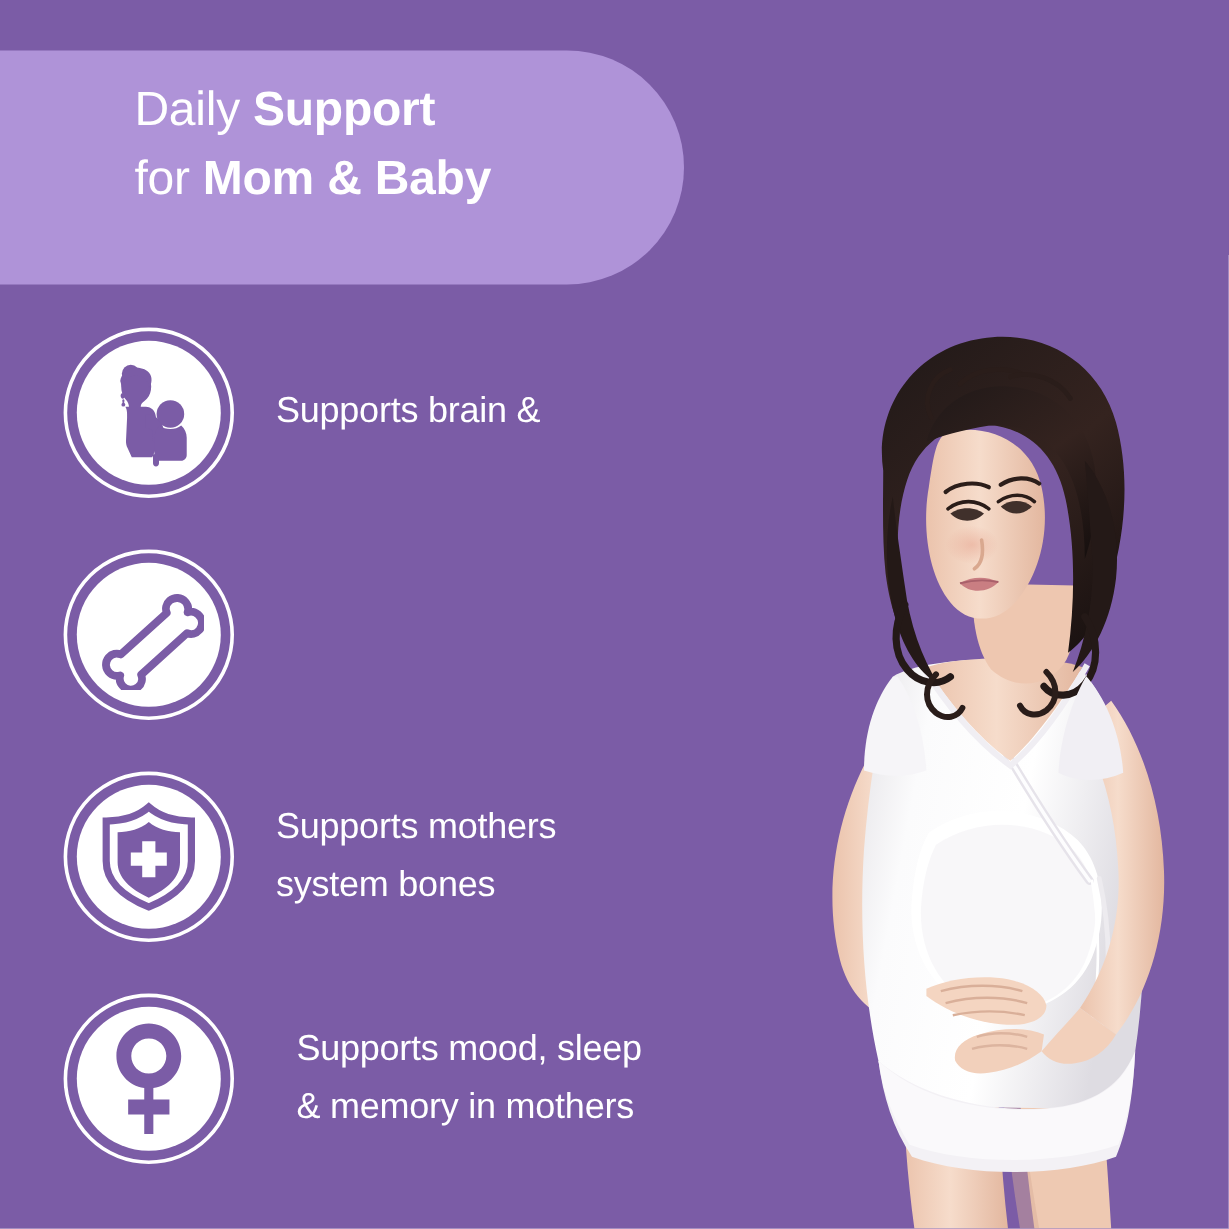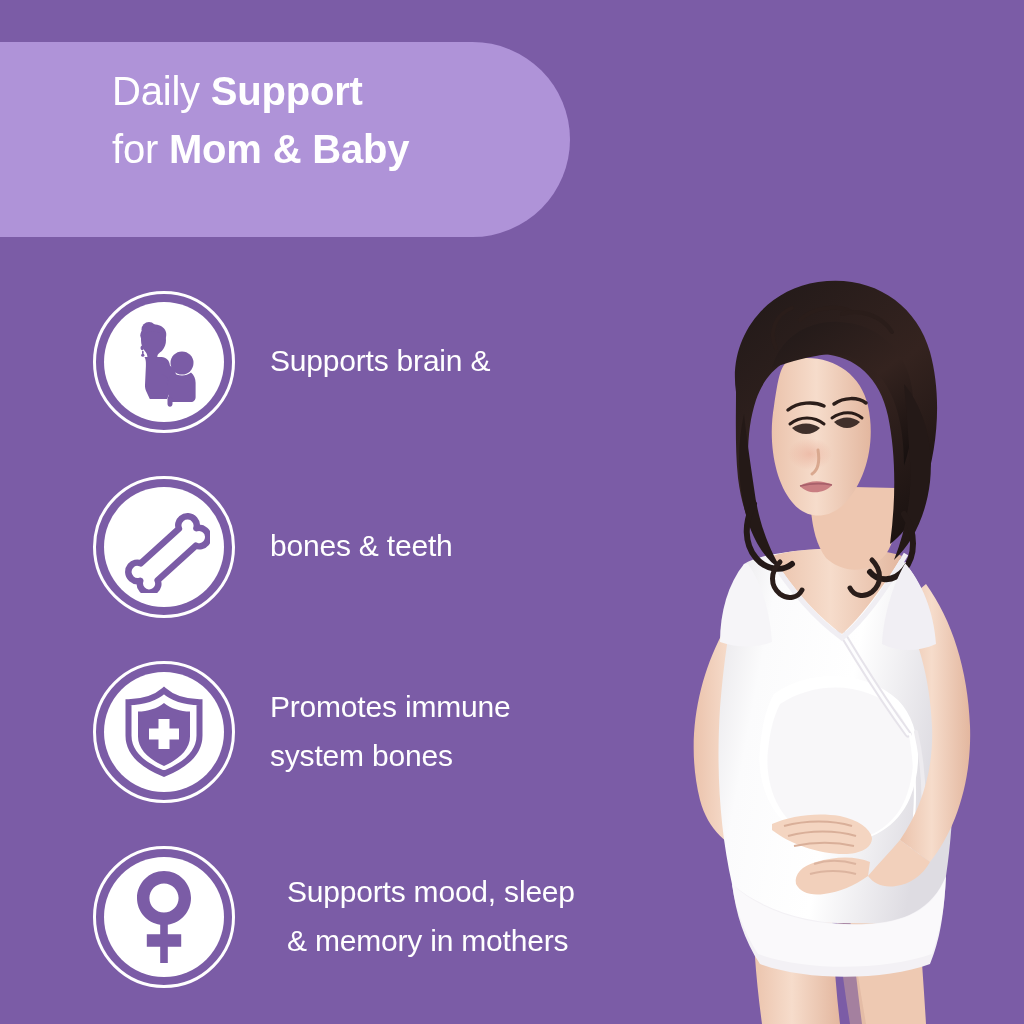--- a/index.html
+++ b/index.html
@@ -47,24 +47,23 @@
     display: block;
     white-space: nowrap;
   }
   .hl-light { font-weight: 400; }
   .hl-bold  { font-weight: 700; }
 
   
   #benefit-list {
     position: absolute;
     left: 0;
-    top: 285px;
+    top: 267px;
     width: 620px;
     z-index: 3;
-    padding-left: 40px;
   }
   .benefit-row {
     position: relative;
     display: flex;
     align-items: center;
     height: 153px;
     margin-bottom: 32px;
   }
   .benefit-row:last-child { margin-bottom: 0; gap: 17px; }
 
@@ -165,39 +164,38 @@
       <div class="icon-badge">
         <div class="icon-disc">
           <svg width="92" height="92" viewBox="0 0 92 92" aria-hidden="true">
             <g fill="none" stroke="#7B5CA6" stroke-width="6.5" stroke-linejoin="round" stroke-linecap="round">
               <path d="M63.5 17.5c3.9-3.2 9.6-2.9 13 1 2.2 2.5 2.8 5.8 1.9 8.7 2.9-.9 6.2-.3 8.7 1.9 3.9 3.4 4.2 9.1 1 13-2.6 3.1-6.8 4-10.2 2.5L39.6 79.3c1.5 3.4.6 7.6-2.5 10.2-3.9 3.2-9.6 2.9-13-1-2.2-2.5-2.8-5.8-1.9-8.7-2.9.9-6.2.3-8.7-1.9-3.9-3.4-4.2-9.1-1-13 2.6-3.1 6.8-4 10.2-2.5l38.3-34.7c-1.5-3.4-.6-7.6 2.5-10.2z"></path>
             </g>
           </svg>
         </div>
       </div>
       <div class="benefit-text">
-        <span class="bt-line">bones &amp; teeth</span>
       </div>
     </div>
 
     <div class="benefit-row">
       <div class="icon-badge">
         <div class="icon-disc">
           <svg width="90" height="92" viewBox="0 0 90 92" aria-hidden="true">
 
             <path d="M45 4.5C36 12.5 22.5 16 9.5 16.2v33.2c0 16.5 13.9 29.5 35.5 38.4 21.6-8.9 35.5-21.9 35.5-38.4V16.2C67.5 16 54 12.5 45 4.5z" fill="none" stroke="#7B5CA6" stroke-width="6"></path>
 
             <path d="M45 17C38.2 22.7 28.5 25.4 19 25.6v25c0 12.6 10.5 22.5 26 29.5 15.5-7 26-16.9 26-29.5v-25C61.5 25.4 51.8 22.7 45 17z" fill="#7B5CA6"></path>
 
             <path d="M39.5 33h11v9.5H60v11h-9.5V63h-11v-9.5H30v-11h9.5z" fill="#FFFFFF"></path>
           </svg>
         </div>
       </div>
       <div class="benefit-text">
-        <span class="bt-line">Promotes immune</span>
+        <span class="bt-line">Supports mothers</span>
         <span class="bt-line">system bones</span>
       </div>
     </div>
 
     <div class="benefit-row">
       <div class="icon-badge">
         <div class="icon-disc">
           <svg width="80" height="96" viewBox="0 0 80 96" aria-hidden="true">
             <g fill="#7B5CA6">
               <path d="M40 2c14.9 0 27 12.1 27 27 0 13.6-10.1 24.9-23.2 26.7v9.6h13.4v12.4H43.8V94H36.2V77.7H22.8V65.3h13.4v-9.6C23.1 53.9 13 42.6 13 29 13 14.1 25.1 2 40 2zm0 12.4c-8.1 0-14.6 6.5-14.6 14.6S31.9 43.6 40 43.6 54.6 37.1 54.6 29 48.1 14.4 40 14.4z"></path>

